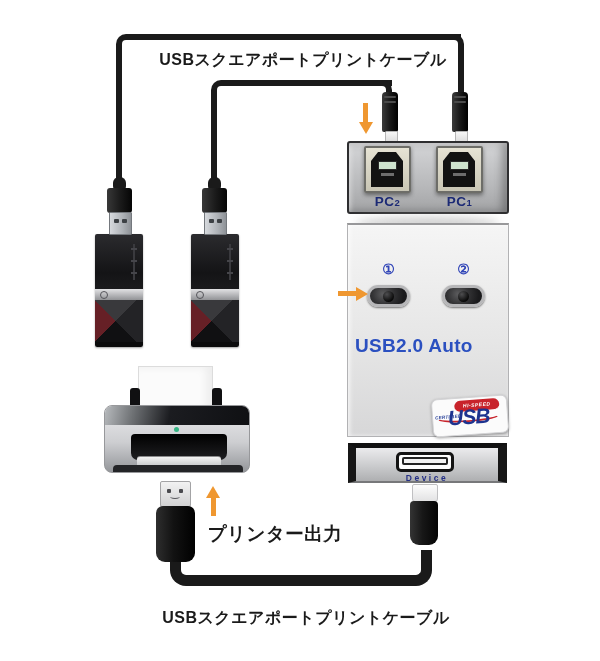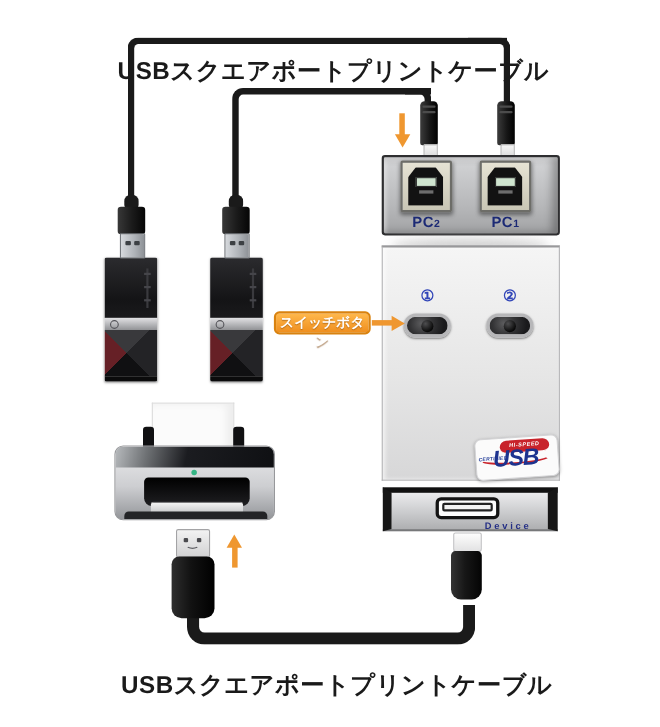--- a/index.html
+++ b/index.html
@@ -86,24 +86,24 @@
   .badge .cert{position:absolute;left:2px;top:15px;color:#27409a;font-size:4.5px;font-style:italic;font-weight:bold;letter-spacing:.3px;}
   .badge .usbword{position:absolute;left:15px;top:7px;color:#1d338f;font-size:21px;font-weight:bold;font-style:italic;letter-spacing:-1px;}
   .badge .swoosh{position:absolute;left:2px;top:12px;width:66px;height:12px;border:2px solid transparent;border-bottom-color:#c8232b;border-radius:50%;box-sizing:border-box;}
 
   
   .front{position:absolute;left:348px;top:443px;width:159px;height:40px;box-sizing:border-box;
     border-top:5px solid #111;border-left:8px solid #161616;border-right:9px solid #161616;border-bottom:2px solid #77787a;
     background:linear-gradient(180deg,#ebebed,#cacbcd 55%,#aeafb1);}
   .portA{position:absolute;left:40px;top:4px;width:58px;height:20px;box-sizing:border-box;border:3px solid #131313;border-radius:5px;background:#fdfdfd;}
   .portA .slot{position:absolute;left:3px;top:2px;width:46px;height:8px;border:2px solid #222;border-radius:2px;background:#f2f2f2;box-sizing:border-box;}
-  .dev-label{position:absolute;left:0;top:25px;width:142px;text-align:center;color:#232e85;font-weight:bold;font-size:8.5px;letter-spacing:2.5px;margin-left:35px;}
-
-  
-  .jp-title{position:absolute;color:#1a1a1a;font-weight:bold;font-size:22px;letter-spacing:.5px;white-space:nowrap;}
+  .dev-label{position:absolute;left:0;top:25px;width:142px;text-align:center;color:#232e85;font-weight:bold;font-size:8.5px;letter-spacing:2.5px;}
+
+  
+  .jp-title{position:absolute;color:#1a1a1a;font-weight:bold;font-size:16px;letter-spacing:.5px;white-space:nowrap;}
   .top-label{left:103px;top:50px;width:400px;text-align:center;}
   .bottom-label{left:106px;top:608px;width:400px;text-align:center;}
   .host-label{left:240px;top:111px;width:112px;text-align:right;font-size:17px;}
   .printer-label{left:205px;top:521px;width:140px;text-align:center;font-size:18.5px;}
   .sw-label{position:absolute;left:249px;top:283px;width:88px;height:21px;background:linear-gradient(#ffb84c,#ef8f1f);
     border:2px solid #d9820f;border-radius:5px;box-sizing:border-box;color:#fff;font-weight:bold;font-size:12.5px;
     text-align:center;line-height:17px;text-shadow:0 1px 1px rgba(120,60,0,.5);}
 
   
   .arr-shaft-v{position:absolute;width:5px;background:#ef9730;}
@@ -157,29 +157,29 @@
 
   <div class="face">
     <div class="btn-num" style="left:19px;">①</div>
     <div class="btn-num" style="left:94px;">②</div>
     <div class="btn" style="left:19px;">
         <div class="core"></div>
       </div>
     <div class="btn" style="left:94px;">
         <div class="core"></div>
       </div>
+    <div class="face-title1">USB2.0 Auto</div>
     <div class="badge">
       <div class="pill">HI-SPEED</div>
       <div class="swoosh"></div>
       <div class="cert">CERTIFIED</div>
       <div class="usbword">USB</div>
     </div>
   </div>
 
-  <div class="sw-label">スイッチボタン</div>
   <div class="arr-shaft-h" style="left:338px;top:291px;width:20px;"></div>
   <div class="arr-head-right" style="left:356px;top:286.5px;"></div>
 
   <div class="front">
     <div class="portA">
       <div class="slot"></div>
     </div>
     <div class="dev-label">Device</div>
   </div>
 
@@ -237,16 +237,17 @@
 
   <div class="pusb-metal">
     <div class="pusb-eye" style="left:6px;"></div>
     <div class="pusb-eye" style="left:18px;"></div>
     <div class="pusb-smile"></div>
   </div>
   <div class="pusb-mold"></div>
 
   <div class="arr-head-up" style="left:206px;top:486px;"></div>
   <div class="arr-shaft-v" style="left:211px;top:497px;height:19px;"></div>
+  <div class="jp-title printer-label">プリンター出力</div>
 
   <div class="jp-title bottom-label">USBスクエアポートプリントケーブル</div>
 
 </div>
 
 </body></html>

